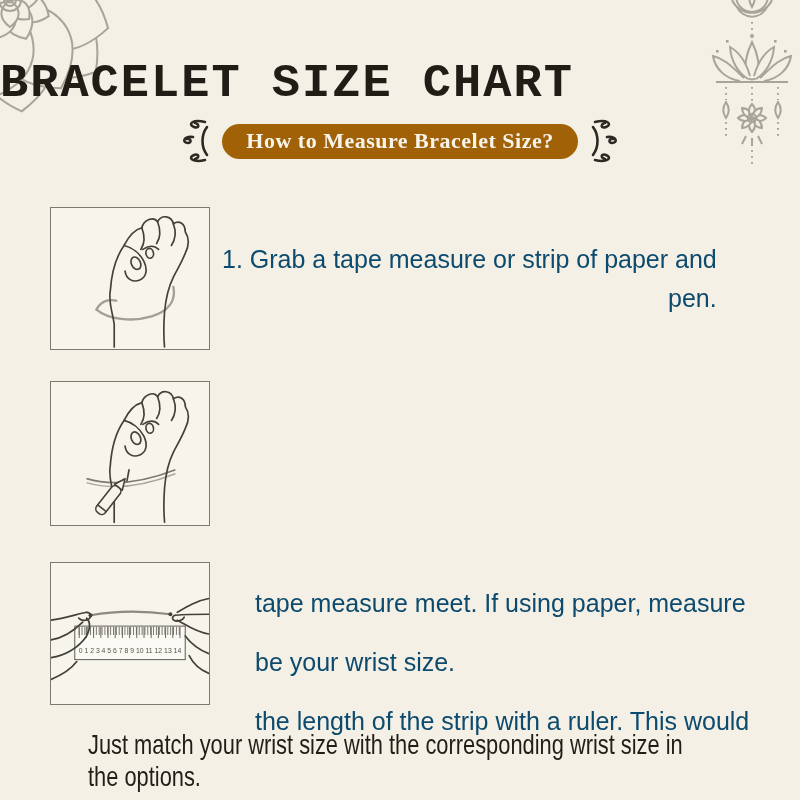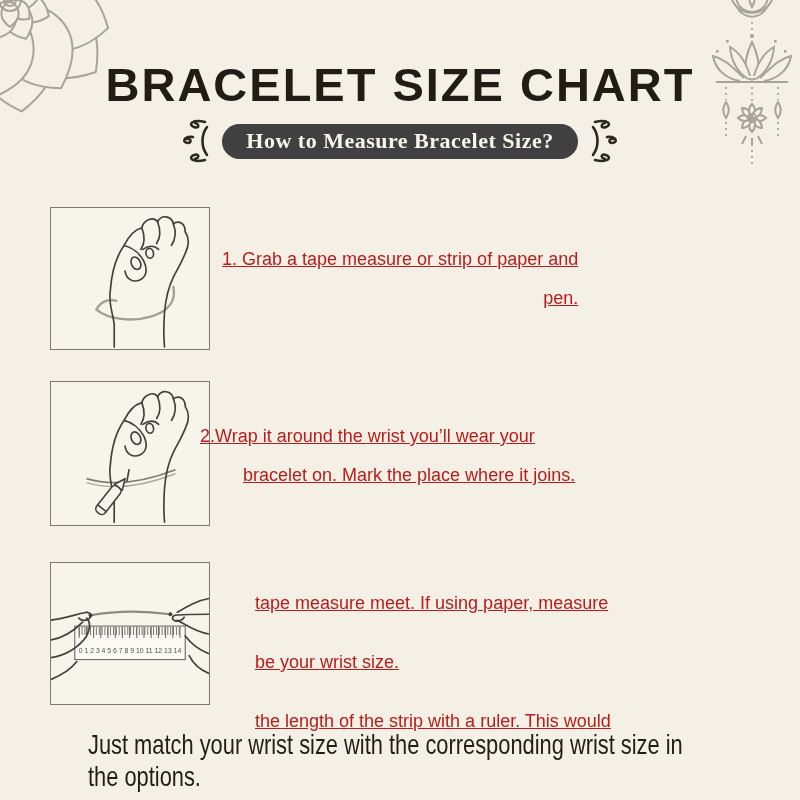--- a/index.html
+++ b/index.html
@@ -7,48 +7,47 @@
     position:relative;width:800px;height:800px;overflow:hidden;
     background:#f4f0e5;
     font-family:"Liberation Sans",sans-serif;
   }
   
   .mandala{position:absolute;left:-6px;top:-10px;}
   .lotus{position:absolute;left:698px;top:-6px;}
   
   .title{
     position:absolute;top:57px;left:0;width:100%;margin:0;
-    text-align:center;
-    font-family:Liberation Sans, sans-serif;font-weight:700;
+    text-align:left;
+    font-family:Liberation Mono, monospace;font-weight:700;
     font-size:47px;letter-spacing:2px;color:#201d17;
   }
   
   .badge-row{
     position:absolute;top:118px;left:0;width:100%;height:46px;
     display:flex;justify-content:center;align-items:center;gap:11px;
   }
   .badge{
-    background:#404040;color:#f7f4ec;
+    background:#a16207;color:#f7f4ec;
     font-family:"Liberation Serif",serif;font-weight:700;
     font-size:22px;letter-spacing:0.5px;
     height:35px;border-radius:18px;padding:0 24px;
     display:flex;align-items:center;justify-content:center;
   }
   
   .step{position:absolute;left:0;width:800px;}
   .illus-box{
     position:absolute;left:50px;top:0;width:158px;height:141px;
     background:#f7f4ec;border:1px solid #7c7971;
   }
   .illus-box svg{display:block;}
   .step-text{
     position:absolute;
-    font-size:18px;line-height:39px;color:#b91c1c;
+    font-size:25px;line-height:39px;color:#0c4a6e;
     white-space:nowrap;
-    text-decoration:underline;
   }
   .step1 .step-text{left:222px;top:33px;}
   .step2 .step-text{left:200px;top:36px;}
   .step3 .step-text{left:222px;top:2px;}
   .step1 .line.cont{padding-left:31px;text-align:right;}
   .step2 .line.cont{padding-left:43px;}
   .step3 .line.cont{padding-left:33px;margin-top:20px;}
   
   .footer{
     position:absolute;top:729px;left:0;width:100%;
@@ -229,24 +228,20 @@
         <path d="M36 101 C60 108 90 106 126 92" fill="none" stroke="#a9a69b" stroke-width="1.4"></path>
         <use href="#fist"></use>
         <path class="ink" d="M77 99 L79 88" stroke-width="2.4"></path>
         <g transform="translate(75 97) rotate(128)" fill="#f6f3ea" stroke="#44403a" stroke-width="1.6" stroke-linejoin="round">
           <path d="M0 0 L11 -5 L11 5 Z"></path>
           <rect x="11" y="-5.5" width="33" height="11" rx="4.5"></rect>
           <line x1="38" y1="-5.5" x2="38" y2="5.5"></line>
         </g>
       </svg>
     </div>
-    <div class="step-text">
-      <div class="line">2.Wrap it around the wrist you’ll wear your</div>
-      <div class="line cont">bracelet on. Mark the place where it joins.</div>
-    </div>
   </section>
 
   <section class="step step3" style="top:562px;height:143px;">
     <div class="illus-box">
       <svg width="158" height="141" viewBox="0 0 160 143">
 
         <path d="M40 53 C65 48.5 95 48.5 121 52" fill="none" stroke="#8d8a80" stroke-width="2.2"></path>
         <circle cx="40" cy="53" r="2" fill="#44403a"></circle>
         <circle cx="121" cy="52" r="2" fill="#44403a"></circle>
 

